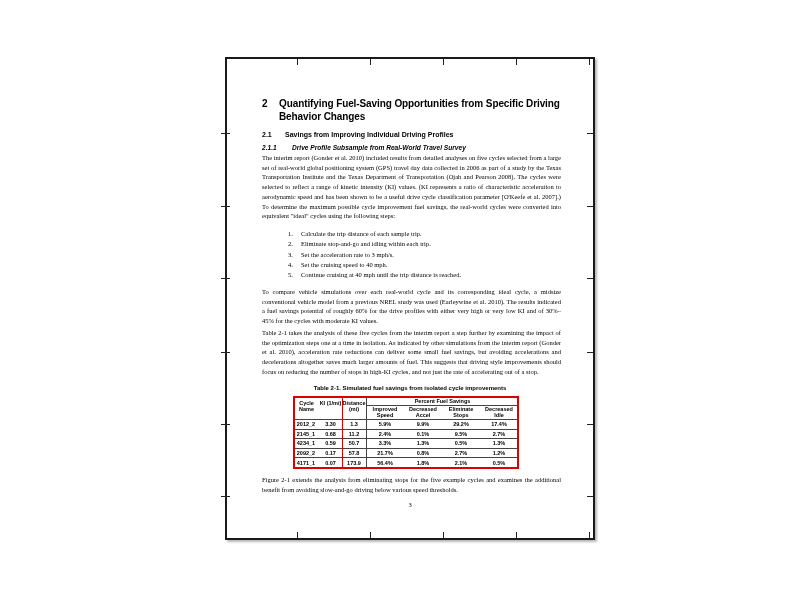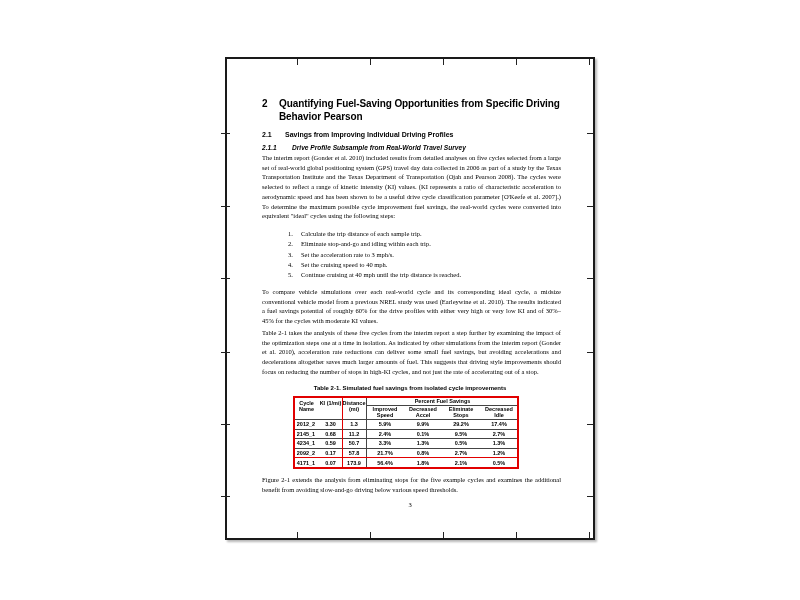--- a/index.html
+++ b/index.html
@@ -73,21 +73,21 @@
     <div class="tick hl" style="top:437px;"></div>
     <div class="tick h" style="top:74px;right:0;"></div>
     <div class="tick h" style="top:147px;right:0;"></div>
     <div class="tick h" style="top:219px;right:0;"></div>
     <div class="tick h" style="top:293px;right:0;"></div>
     <div class="tick h" style="top:365px;right:0;"></div>
     <div class="tick h" style="top:437px;right:0;"></div>
 
     <div class="h1">
       <span class="num">2</span>
-      <span>Quantifying Fuel-Saving Opportunities from Specific Driving Behavior Pearson</span>
+      <span>Quantifying Fuel-Saving Opportunities from Specific Driving Behavior Changes</span>
     </div>
     <div class="h2">
       <span class="num">2.1</span>
       <span>Savings from Improving Individual Driving Profiles</span>
     </div>
     <div class="h3">
       <span class="num">2.1.1</span>
       <span>Drive Profile Subsample from Real-World Travel Survey</span>
     </div>
 

